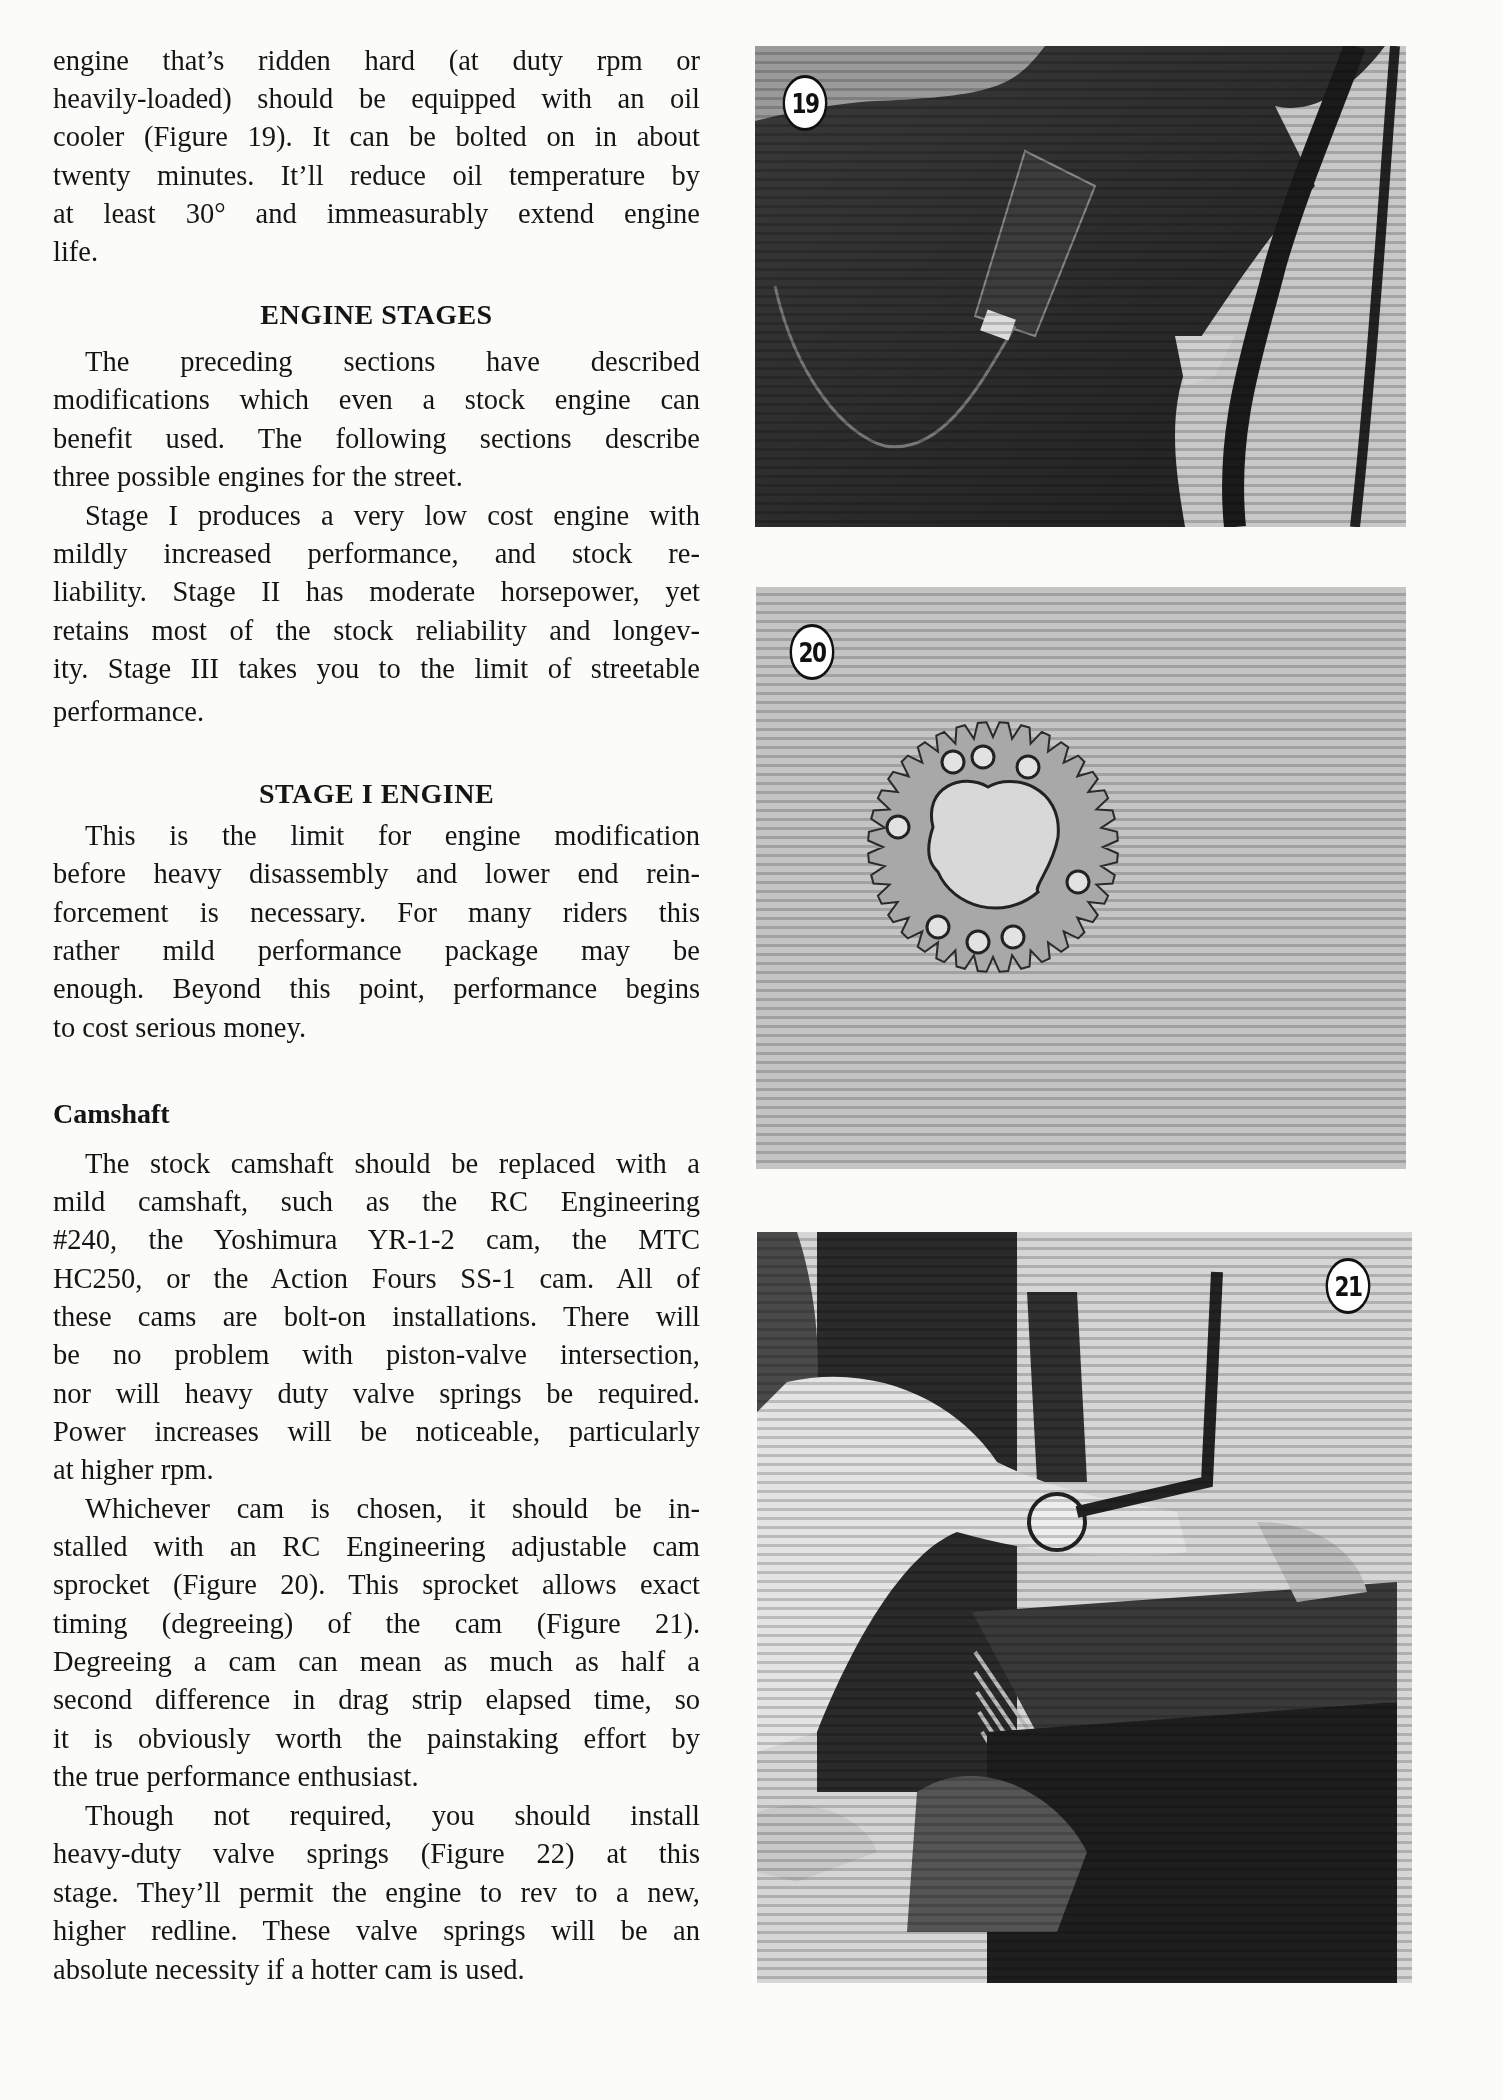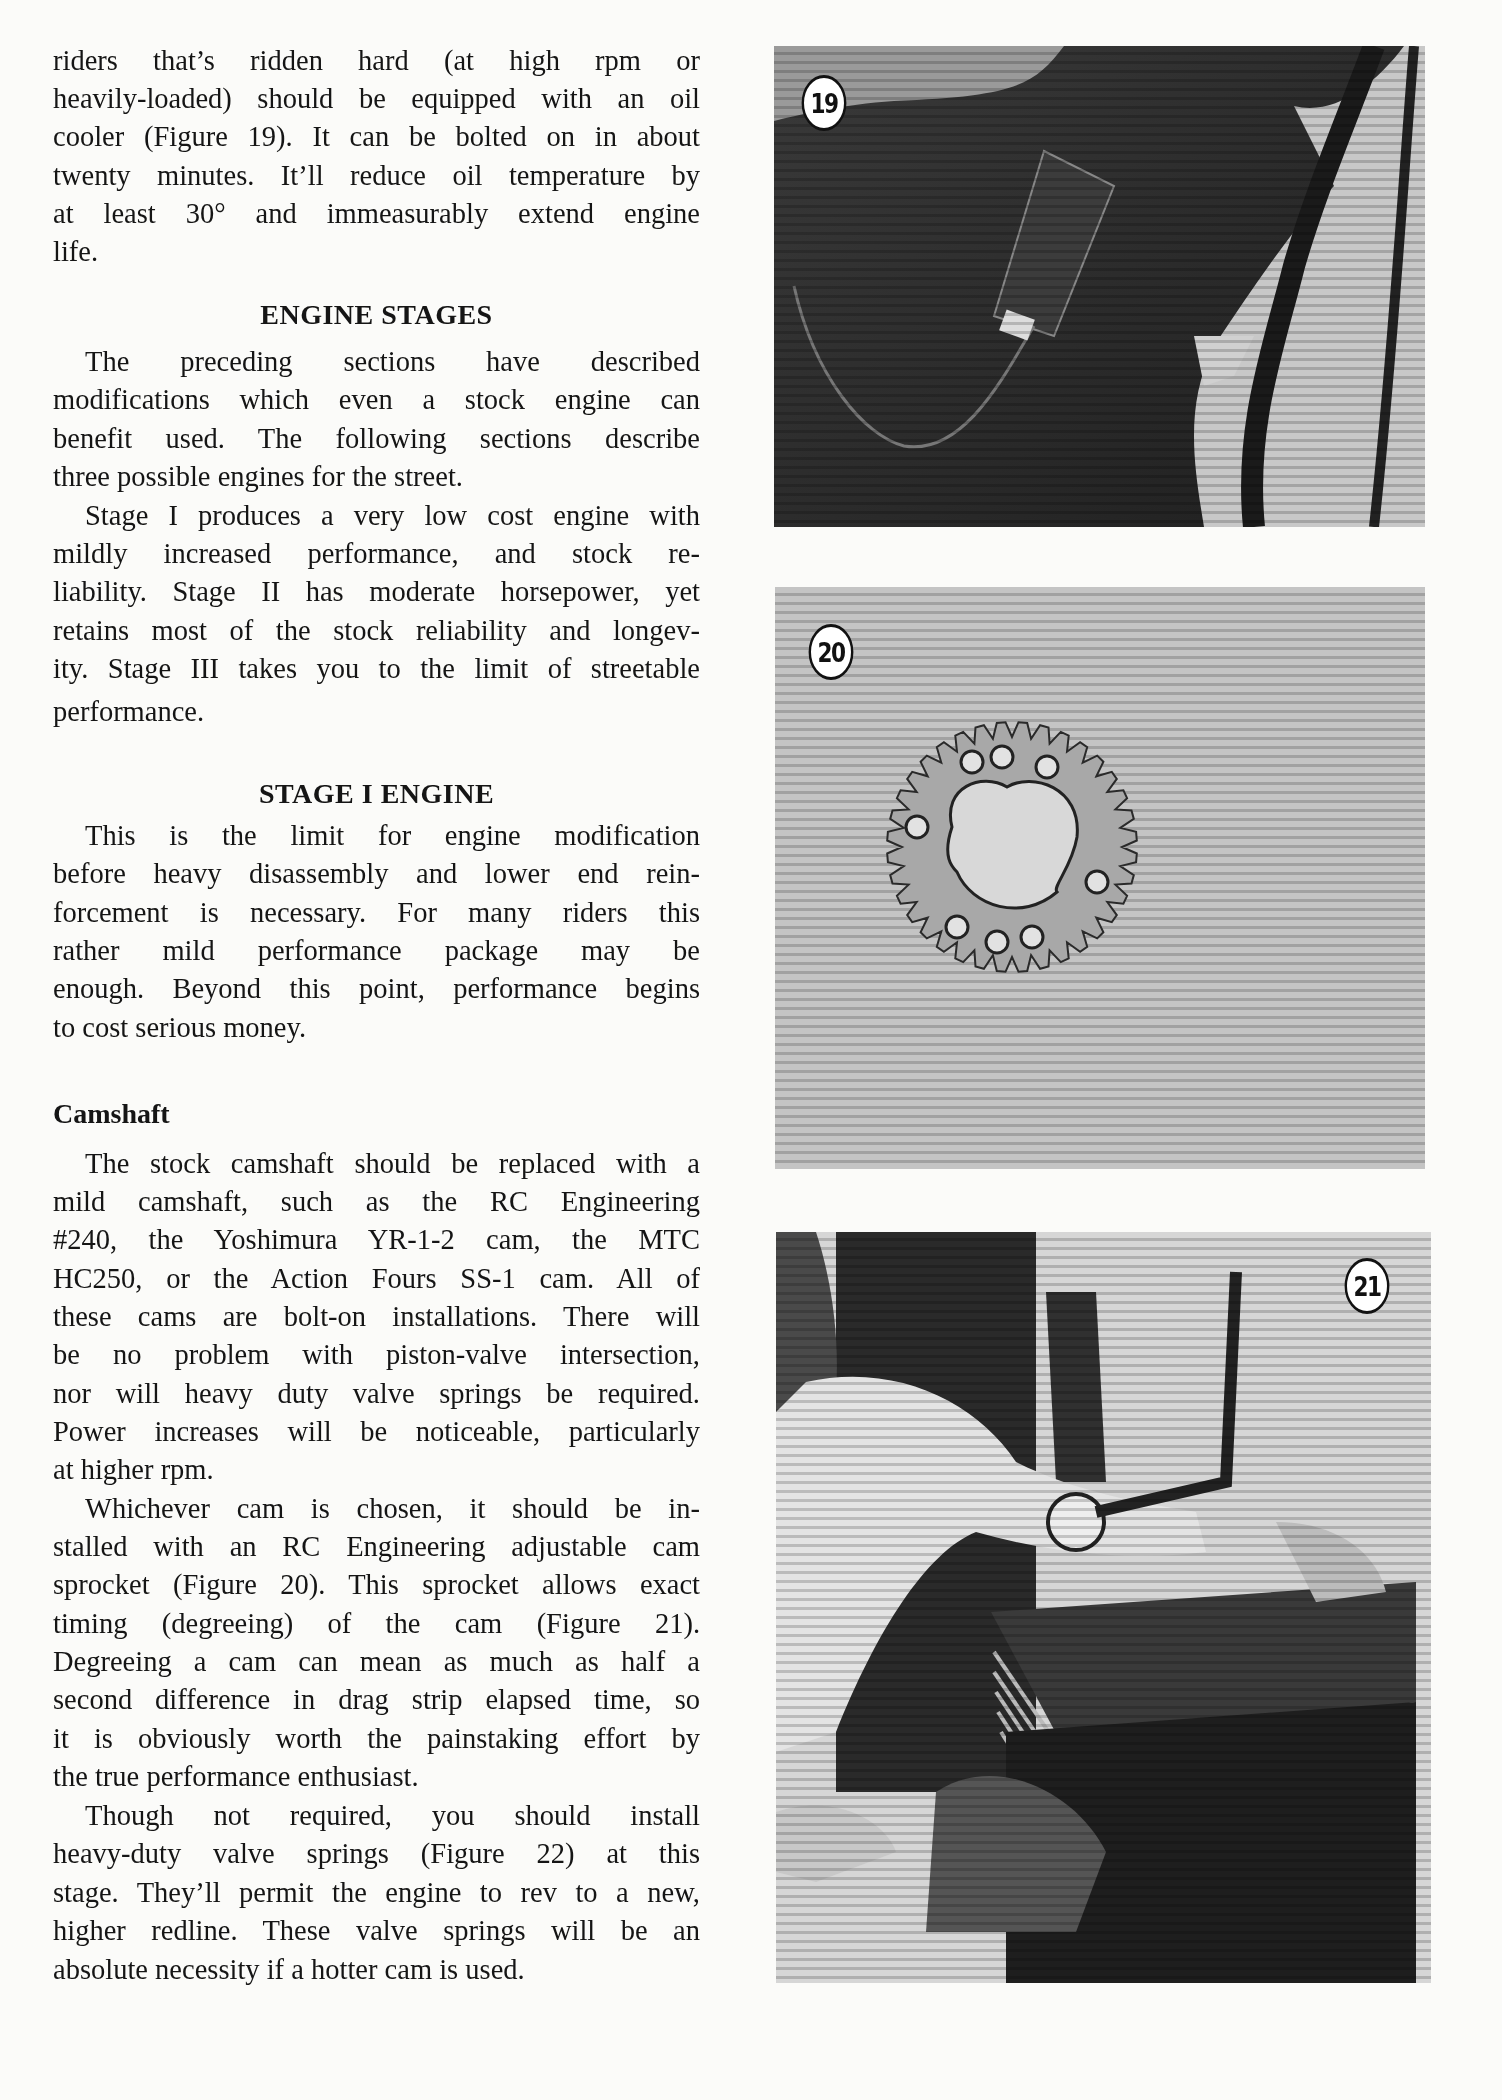--- a/index.html
+++ b/index.html
@@ -22,39 +22,39 @@
   .line.indent { padding-left: 32px; width: 615px; }
   .line b { font-weight: normal; }
   .heading {
     position: absolute; left: 0; width: 647px; text-align: center;
     font-size: 28px; font-weight: bold; letter-spacing: 0.5px; line-height: 34px;
   }
   .subhead {
     position: absolute; left: 0; font-size: 28px; font-weight: bold; line-height: 34px;
   }
   .photo {
-    position: absolute; overflow: hidden; margin-left: 19px;
+    position: absolute; overflow: hidden;
   }
   .photo svg { display: block; }
   .fig-badge {
     position: absolute; width: 56px; height: 56px; border-radius: 50%;
     background: #fff; border: 3px solid #111; box-sizing: border-box;
     display: flex; align-items: center; justify-content: center;
     font-family: "DejaVu Sans", "Liberation Sans", sans-serif;
     font-weight: bold; font-size: 27px; color: #111;
     letter-spacing: -2px; transform: scaleX(0.8);
   }
 </style>
 </head>
 <body>
 
 <div class="col">
 
   <div>
-    <div class="line" style="top:44px"><span>riders that’s ridden hard (at high rpm or</span></div>
+    <div class="line" style="top:44px"><span>engine that’s ridden hard (at duty rpm or</span></div>
     <div class="line" style="top:82px"><span>heavily-loaded) should be equipped with an oil</span></div>
     <div class="line" style="top:120px"><span>cooler </span><b>(Figure 19)</b><span>. It can be bolted on in about</span></div>
     <div class="line" style="top:159px"><span>twenty minutes. It’ll reduce oil temperature by</span></div>
     <div class="line" style="top:197px"><span>at least 30° and immeasurably extend engine</span></div>
     <div class="line last" style="top:235px"><span>life.</span></div>
   </div>
 
   <div class="heading" style="top:298px">ENGINE STAGES</div>
 
   <div>

